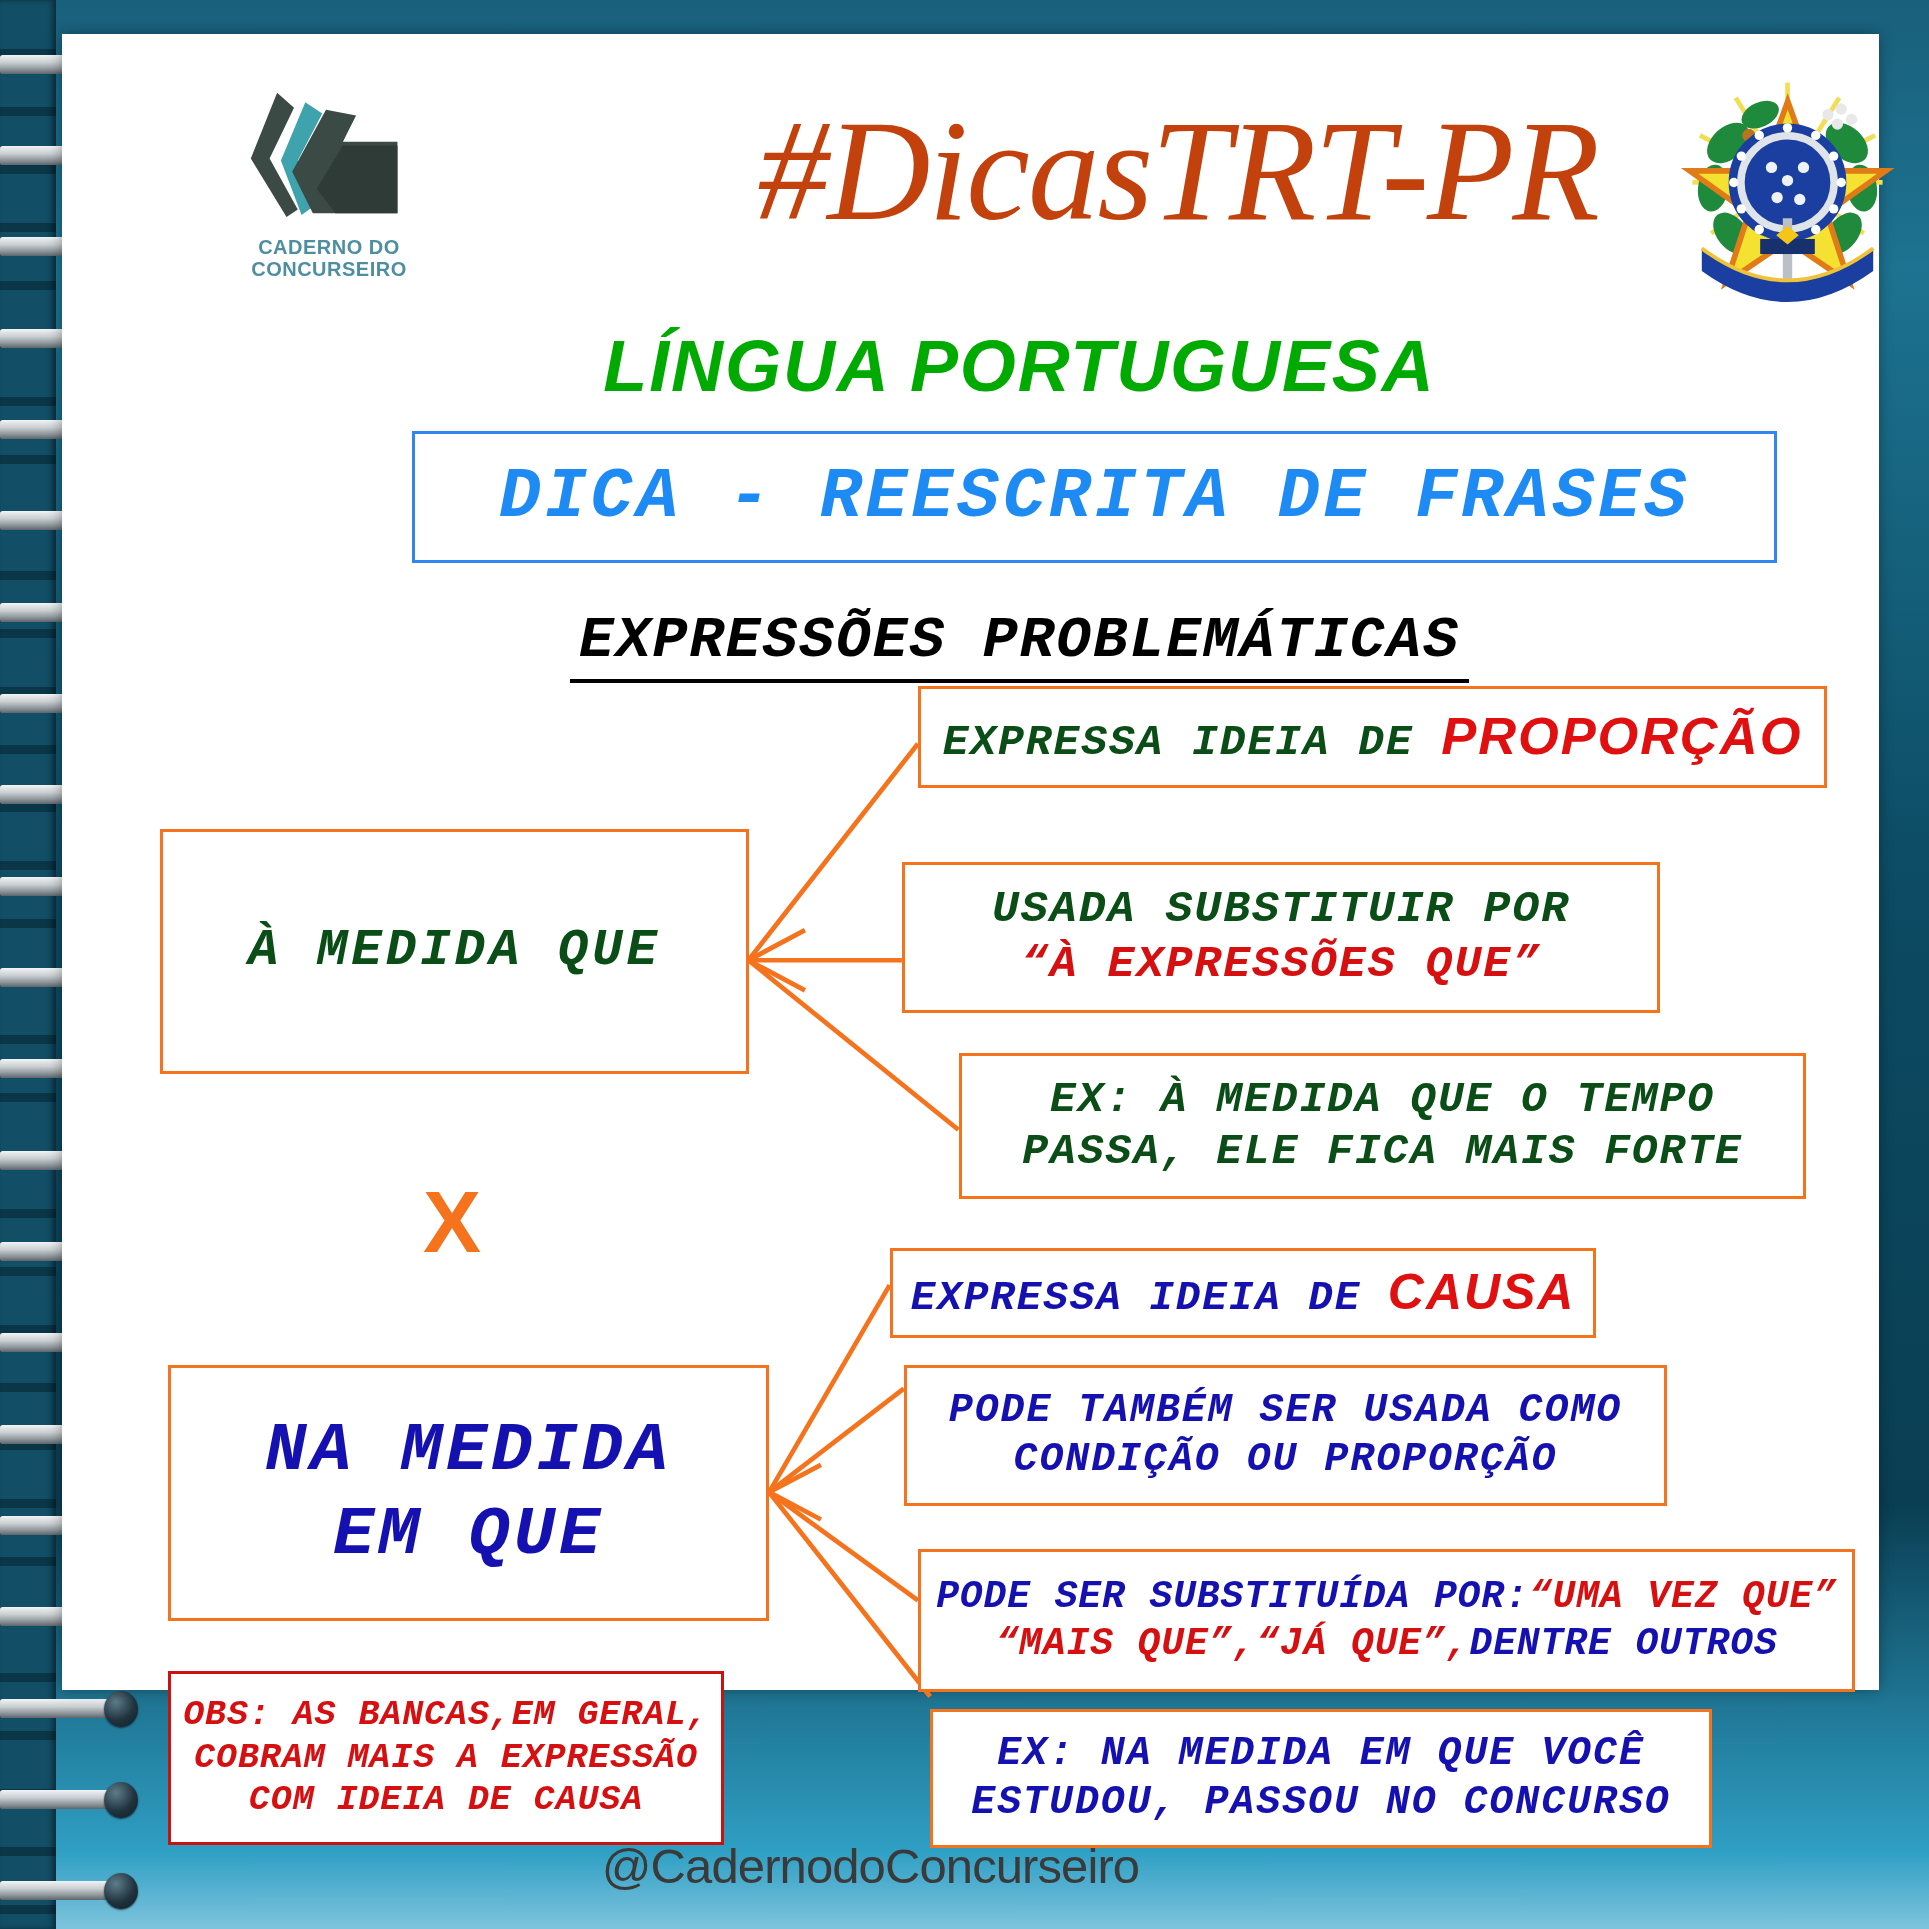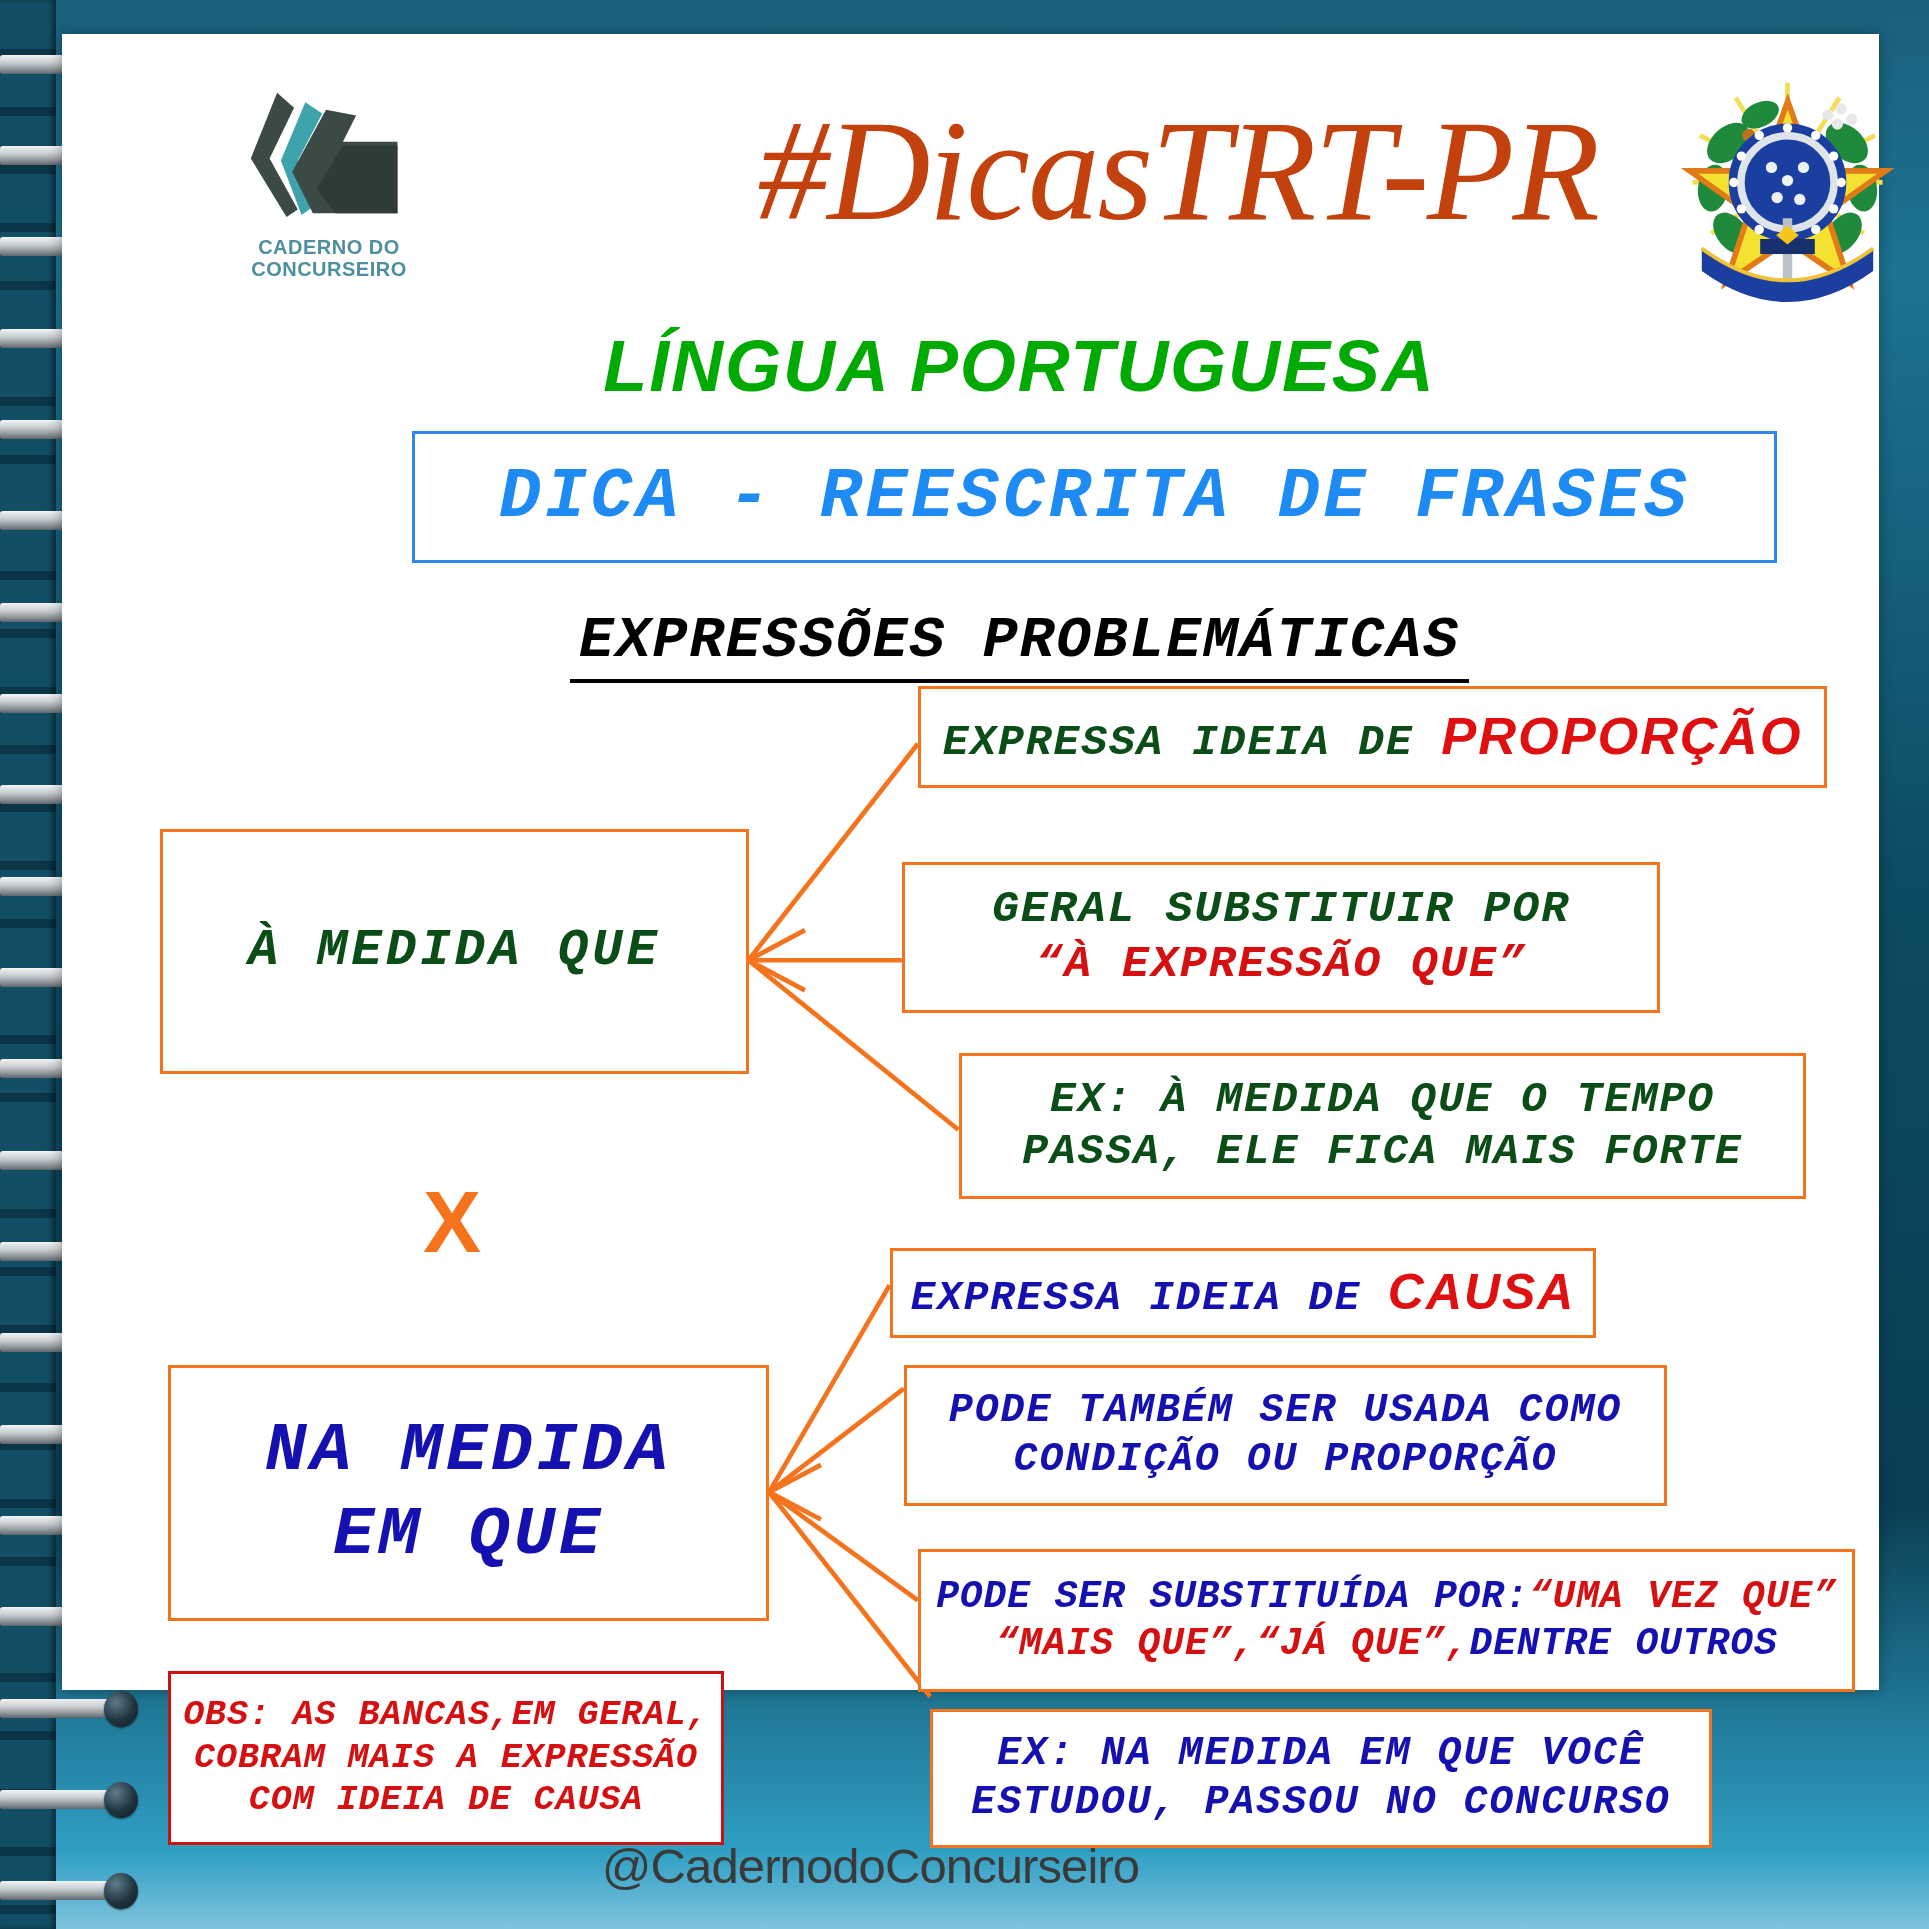--- a/index.html
+++ b/index.html
@@ -297,22 +297,22 @@
     <div class="ln">À MEDIDA QUE</div>
   </div>
 
   <div class="node" style="left:918px;top:686px;width:909px;height:102px;font-size:43px;letter-spacing:1.9px;">
     <div class="ln">
       <span class="lbl-green">EXPRESSA IDEIA DE </span><span class="big-red">PROPORÇÃO</span>
     </div>
   </div>
 
   <div class="node" style="left:902px;top:862px;width:758px;height:151px;font-size:45px;letter-spacing:1.9px;">
-    <div class="ln lbl-green">GERAL SUBSTITUIR POR</div>
-    <div class="ln lbl-red">“À EXPRESSÃO QUE”</div>
+    <div class="ln lbl-green">USADA SUBSTITUIR POR</div>
+    <div class="ln lbl-red">“À EXPRESSÕES QUE”</div>
   </div>
 
   <div class="node lbl-green" style="left:959px;top:1053px;width:847px;height:146px;font-size:43px;letter-spacing:1.9px;">
     <div class="ln">EX: À MEDIDA QUE O TEMPO</div>
     <div class="ln">PASSA, ELE FICA MAIS FORTE</div>
   </div>
 
   <div class="xmark">X</div>
 
   <div class="node lbl-blue" style="left:168px;top:1365px;width:601px;height:256px;font-size:69px;letter-spacing:3.8px;">

